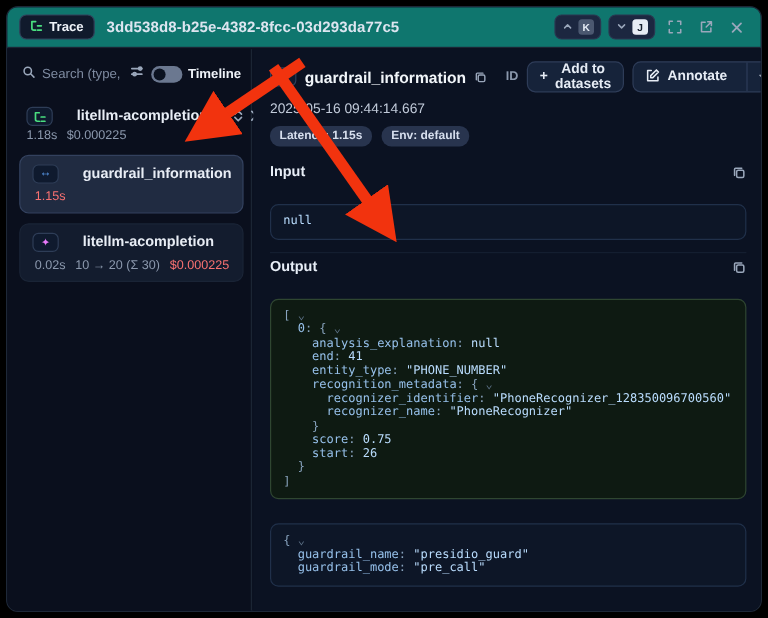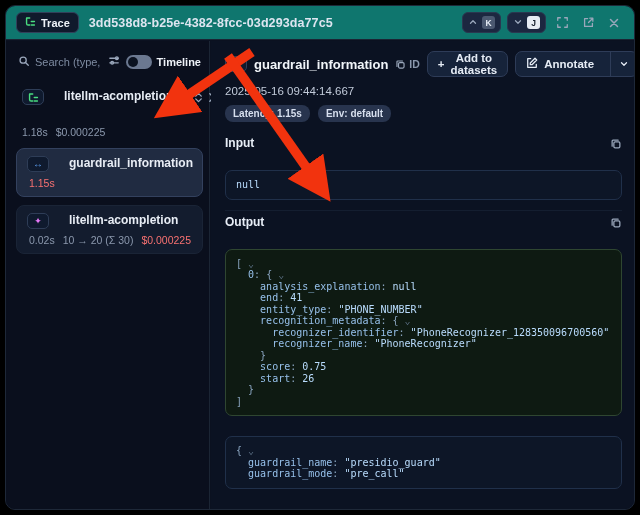--- a/index.html
+++ b/index.html
@@ -41,33 +41,33 @@
 
   .tree { padding:4px 6px 0 10px; }
   .tree-root { padding:4px 2px 2px 6px; cursor:pointer; }
   .tree-row { display:flex; gap:20px; }
   .obs-badge { display:inline-flex; align-items:center; justify-content:center; width:22px; height:16px;
                border:1px solid #2e3d57; border-radius:5px; background:#0f1a2e; flex:none; }
   .glyph-blue { color:#5ea3f7; font-size:10px; font-weight:700; line-height:1; }
   .glyph-pink { color:#e879f9; font-size:9px; line-height:1; }
   .tree-label { color:#e8edf5; font-size:12px; font-weight:700; white-space:nowrap; }
   .tree-actions { margin-left:auto; display:flex; gap:4px; }
-  .metrics { display:flex; gap:8px; font-size:10.5px; color:#8b98ad; margin-top:19px; }
+  .metrics { display:flex; gap:8px; font-size:10.5px; color:#8b98ad; margin-top:0; }
   .metric-red { color:#f87171; }
   .tree-card { border-radius:8px; padding:7px 8px 7px 10px; margin-top:8px; cursor:pointer; }
   .tree-card.selected { background:#202b41; border:1px solid #33415e; }
   .tree-card.normal { background:#131c2e; border:1px solid #1a2436; }
   .tree-card .metrics { margin-top:5px; padding-left:2px; }
 
   
   .main { position:absolute; top:35px; left:205px; right:0; bottom:0; background:#0b1222;
           padding:10px 12px 0 14px; overflow:hidden; }
   .main-header { display:flex; align-items:center; gap:7px; }
   .main-title { color:#f1f5f9; font-size:13px; font-weight:700; white-space:nowrap; }
-  .id-chip { display:inline-flex; align-items:center; gap:3px; color:#8b98ad; font-size:10.5px;
+  .id-chip { display:inline-flex; align-items:center; gap:15px; color:#8b98ad; font-size:10.5px;
              font-weight:700; cursor:pointer; background:none; border:none; }
   .header-actions { margin-left:auto; display:flex; align-items:center; gap:7px; }
   .btn { display:inline-flex; align-items:center; gap:6px; height:26px; padding:0 10px;
          background:#16233a; border:1px solid #2e3c58; border-radius:7px;
          color:#e6ecf5; font-size:11.5px; font-weight:600; cursor:pointer;
          font-family:"Liberation Sans",sans-serif; }
   .split { padding:0; }
   .split .seg { display:inline-flex; align-items:center; gap:6px; padding:0 10px; height:100%; }
   .split .seg.caret { padding:0 8px; border-left:1px solid #2e3c58; }
   .timestamp { color:#c2cbda; font-size:11.5px; font-weight:500; margin-top:8px; }

